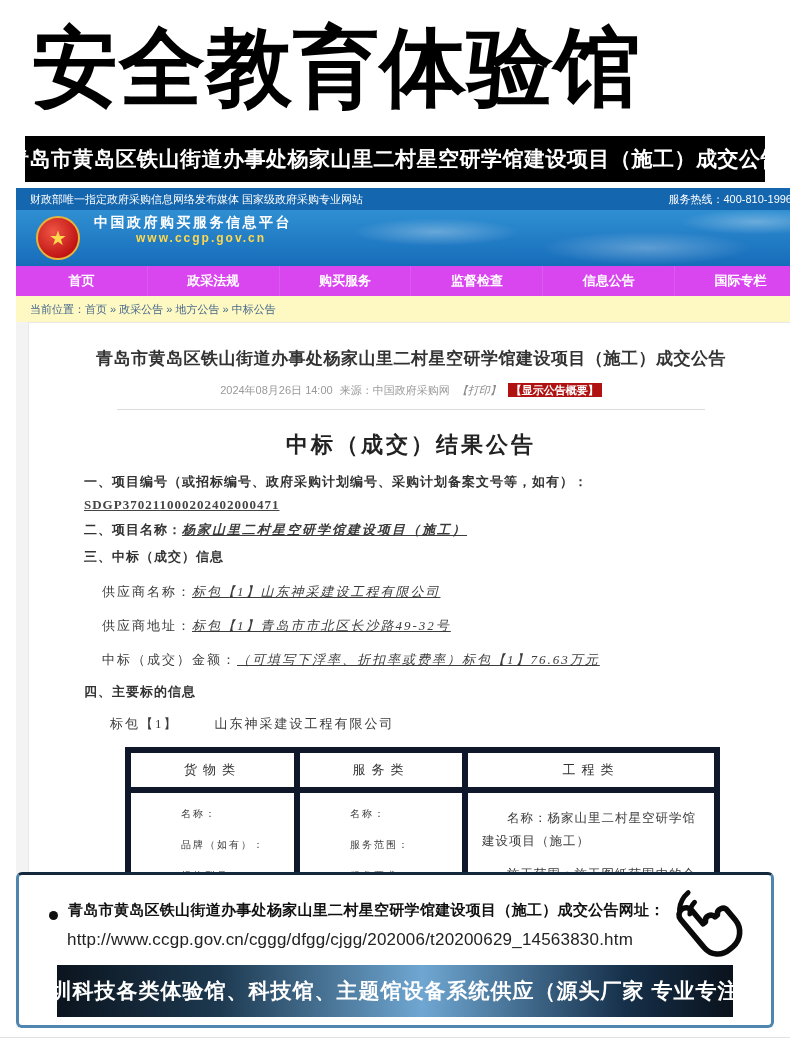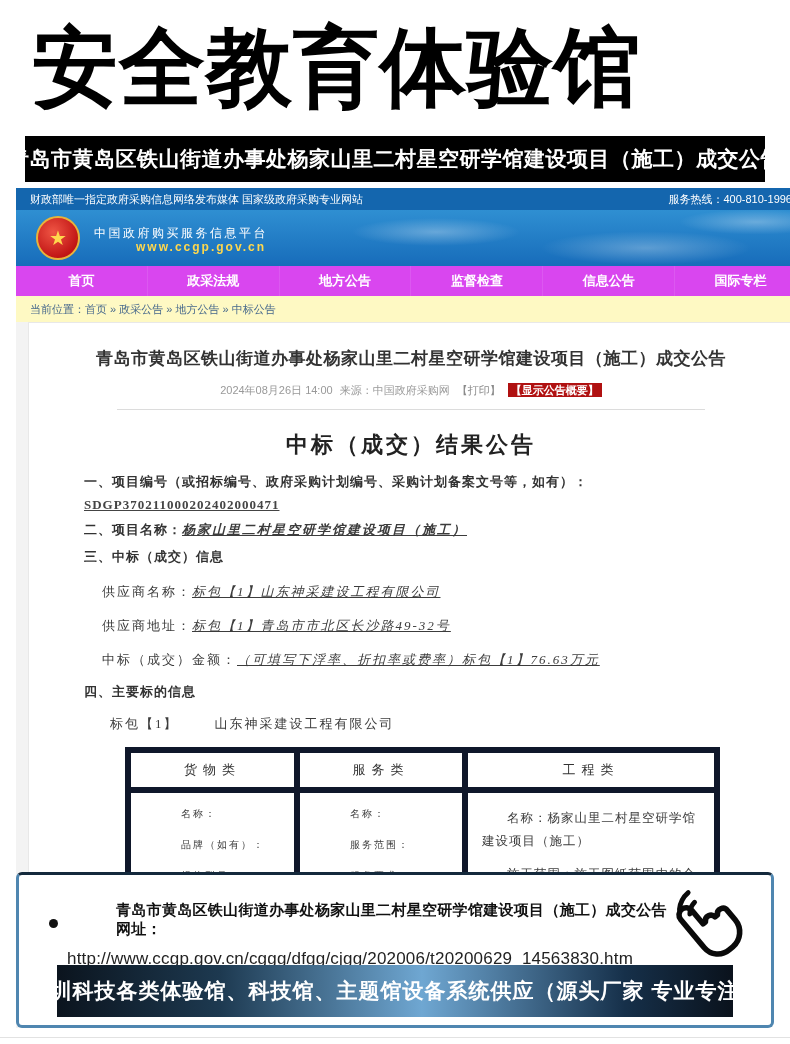--- a/index.html
+++ b/index.html
@@ -35,35 +35,35 @@
       linear-gradient(180deg, #2f8fd2, #176cba);
   }
   .emblem {
     position: absolute; left: 20px; top: 6px; width: 44px; height: 44px; border-radius: 50%;
     background: radial-gradient(circle at 38% 35%, #ef5544, #c01414 72%);
     border: 2px solid #e8b33a; display: flex; align-items: center; justify-content: center;
   }
   .emblem-star { color: #ffd84d; font-size: 20px; line-height: 1; }
   .logo-text { position: absolute; left: 78px; top: 4px; color: #fff; }
   .logo-line1 { font-size: 20px; font-weight: bold; letter-spacing: 7px; line-height: 1.1; }
-  .logo-line2 { font-size: 12px; font-weight: normal; letter-spacing: 2.5px; line-height: 1.2; margin-top: 12px; }
+  .logo-line2 { font-size: 14px; font-weight: bold; letter-spacing: 2.5px; line-height: 1.2; }
   .logo-url   { font-size: 12px; font-weight: bold; color: #ffd84d; letter-spacing: 2px; margin-left: 42px; line-height: 1.2; }
   .nav { height: 30px; background: #d946ef; display: flex; }
   .nav-item {
     flex: 1; color: #fff; font-size: 13px; font-weight: bold;
     display: flex; align-items: center; justify-content: center; cursor: pointer;
     border-right: 1px solid rgba(255,255,255,.10);
   }
   .nav-item:last-child { border-right: none; }
   .breadcrumb { height: 26px; background: #fef9c3; font-size: 11px; color: #47698c; display: flex; align-items: center; padding: 0 14px; }
   .content-box { margin: 0 12px; background: #fff; height: 708px; overflow: hidden; padding-top: 24px; border: 1px solid #e8e8e8; border-bottom: none; }
   .article-title { text-align: center; font-size: 17px; font-weight: bold; color: #333; margin: 0 30px; letter-spacing: 0.5px; }
   .meta { text-align: center; font-size: 11px; color: #999; margin-top: 13px; }
   .meta span { margin: 0 2px; }
-  .meta .print { color: #8a8a8a; cursor: pointer; }
+  .meta .print { color: #8a8a8a; cursor: pointer; font-style: italic; }
   .badge { background: #b01111; color: #fff; padding: 1px 3px; font-weight: bold; cursor: pointer; }
   .divider { border-top: 1px solid #dcdcdc; margin: 11px 88px 0; }
   .result-heading { text-align: center; font-size: 22px; font-weight: bold; color: #222; letter-spacing: 3px; margin: 20px 0 12px; }
   .article-body { padding: 0 55px; font-size: 13px; color: #333; }
   .label { font-weight: bold; line-height: 1.55; margin-top: 7px; letter-spacing: 1px; }
   .code {
     font-family: "Liberation Serif", serif; font-weight: bold; color: #444;
     text-decoration: underline; letter-spacing: 1px; margin-top: 5px; font-size: 13px;
   }
   .kai { font-family: "Liberation Serif", serif; letter-spacing: 2px; color: #3c3c3c; }
@@ -86,21 +86,21 @@
     font-family: "Liberation Serif", serif; letter-spacing: 1px; color: #3c3c3c;
     font-size: 12.5px; line-height: 1.85; text-indent: 2em; margin-bottom: 4px;
   }
   .eng-para + .eng-para { margin-top: 10px; }
   
   .footer-card {
     position: absolute; left: 16px; top: 872px; width: 758px; height: 156px;
     background: #fff; border: 3px solid #4f86b0; border-top-color: #14293c;
     border-radius: 6px; z-index: 5;
   }
-  .card-row { display: flex; align-items: center; padding: 26px 104px 0 30px; gap: 48px; }
+  .card-row { display: flex; align-items: flex-end; padding: 26px 104px 0 30px; }
   .dot { width: 9px; height: 9px; border-radius: 50%; background: #111; margin-top: 6px; flex: none; }
   .bullet-text { font-size: 15px; font-weight: bold; color: #111; margin-left: 10px; letter-spacing: 0.3px; }
   .url-line { font-size: 17px; color: #222; margin: 10px 0 0 48px; letter-spacing: 0.2px; cursor: pointer; }
   .hand-icon { position: absolute; right: 22px; top: 12px; width: 80px; height: 80px; }
   .banner {
     position: absolute; left: 38px; right: 38px; top: 90px; height: 52px;
     background: linear-gradient(90deg, #0b141e 0%, #1d3950 24%, #6fa7d2 54%, #16304a 84%, #0a121c 100%);
     display: flex; align-items: center; justify-content: center;
     color: #fff; font-size: 21px; font-weight: bold; letter-spacing: 1px; white-space: nowrap;
   }
@@ -129,21 +129,21 @@
       </div>
       <div class="logo-text">
         <div class="logo-line2">中国政府购买服务信息平台</div>
         <div class="logo-url">www.ccgp.gov.cn</div>
       </div>
     </div>
 
     <div class="nav">
       <div class="nav-item">首页</div>
       <div class="nav-item">政采法规</div>
-      <div class="nav-item">地方公告</div>
+      <div class="nav-item">购买服务</div>
       <div class="nav-item">监督检查</div>
       <div class="nav-item">信息公告</div>
       <div class="nav-item">国际专栏</div>
     </div>
 
     <div class="breadcrumb">
       <span>当前位置：首页 » 政采公告 » 地方公告 » 中标公告</span>
     </div>
 
     <div class="content-box">

